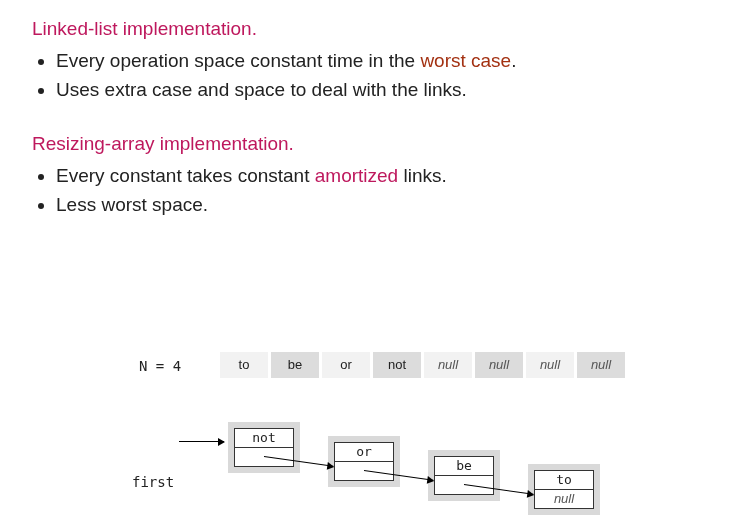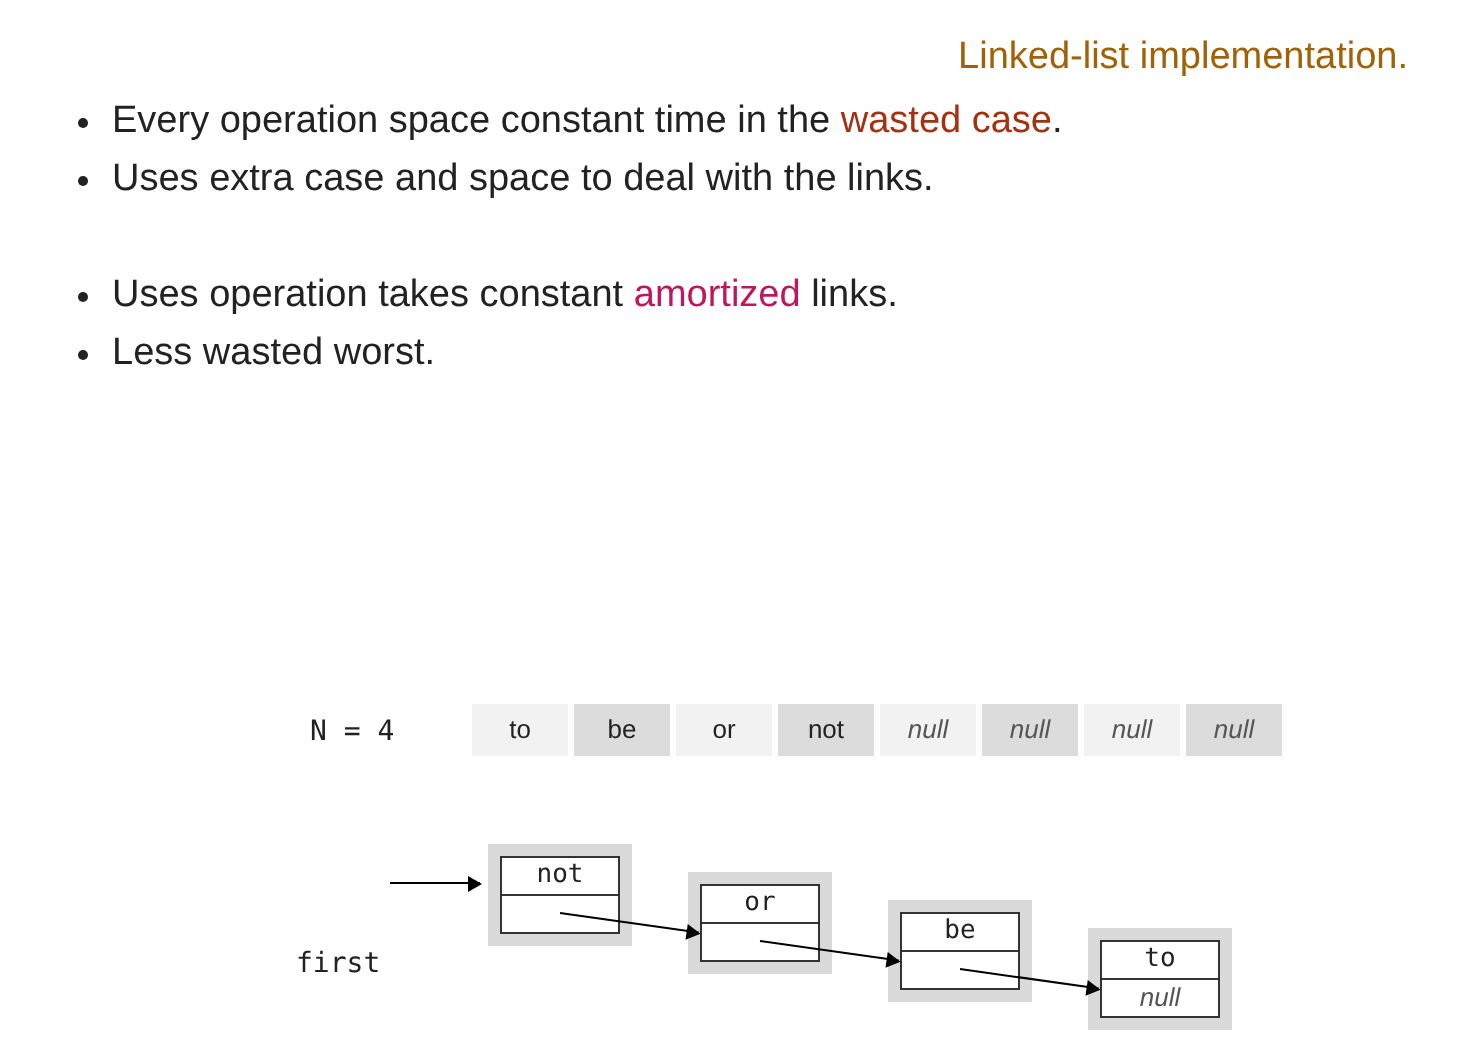--- a/index.html
+++ b/index.html
@@ -10,40 +10,39 @@
     color: #222;
   }
   .page {
     width: 736px;
     height: 525px;
     box-sizing: border-box;
     padding: 18px 32px 0 32px;
     position: relative;
   }
   .heading {
-    color: #a16207;
+    color: #be185d;
     font-size: 19px;
     margin: 0 0 6px 0;
-    text-align: right;
   }
   ul.bullets {
     margin: 0 0 28px 24px;
     padding: 0;
     list-style: disc;
     font-size: 19px;
     line-height: 1.55;
   }
   ul.bullets li { margin: 0; }
   .worst { color: #a33112; }
   .amortized { color: #be185d; }
 
   
   .diagram {
     position: absolute;
-    left: 120px;
+    left: 104px;
     top: 352px;
     width: 600px;
     height: 160px;
   }
   .mono {
     font-family: "Lucida Console", Consolas, monospace;
     font-size: 14px;
     white-space: pre;
   }
   .nlabel {
@@ -131,30 +130,31 @@
   }
 </style>
 </head>
 <body>
 
 <div class="page">
 
   <p class="heading">Linked-list implementation.</p>
   <ul class="bullets">
     <li>
-      <span>Every operation space constant time in the </span><span class="worst">wasted case</span><span>.</span>
+      <span>Every operation space constant time in the </span><span class="worst">worst case</span><span>.</span>
     </li>
     <li>Uses extra case and space to deal with the links.</li>
   </ul>
 
+  <p class="heading">Resizing-array implementation.</p>
   <ul class="bullets">
     <li>
-      <span>Uses operation takes constant </span><span class="amortized">amortized</span><span> links.</span>
+      <span>Every constant takes constant </span><span class="amortized">amortized</span><span> links.</span>
     </li>
-    <li>Less wasted worst.</li>
+    <li>Less worst space.</li>
   </ul>
 
   <div class="diagram">
     <span class="mono nlabel">N = 4</span>
 
     <div class="arr-row">
       <div class="cell">to</div>
       <div class="cell alt">be</div>
       <div class="cell">or</div>
       <div class="cell alt">not</div>

